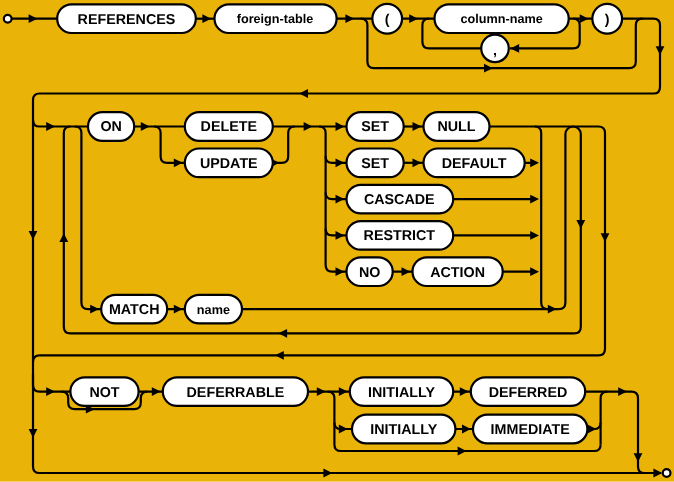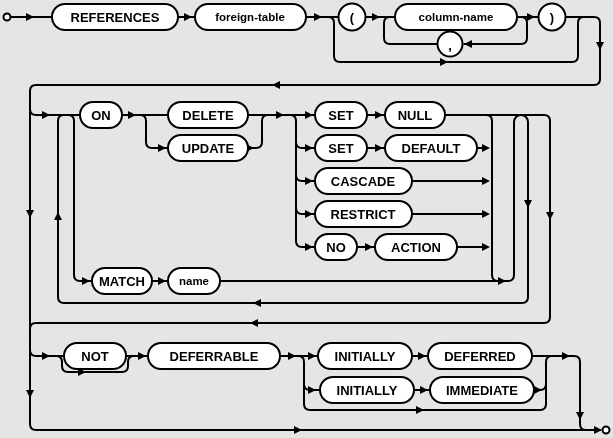--- a/index.html
+++ b/index.html
@@ -1,16 +1,16 @@
 <!DOCTYPE html>
 <html><head>
 <meta charset="utf-8">
 <style>
   html,body{margin:0;padding:0;background:#ffffff;}
-  #stage{position:relative;width:613px;height:438px;background:#e5e5e5;overflow:hidden;}
+  #stage{position:relative;width:613px;height:438px;background:#eab308;overflow:hidden;}
   svg{display:block;}
   .rail{stroke:#000;stroke-width:2;fill:none;}
   .nodebox{stroke:#000;stroke-width:2;fill:#fff;}
   .ah{fill:#000;stroke:none;}
   text{font-family:"Liberation Sans","DejaVu Sans",sans-serif;font-weight:bold;fill:#000;}
   .kw{font-size:13px;}
   .nt{font-size:11.5px;}
   .pz{font-size:13px;}
 </style>
 </head>

